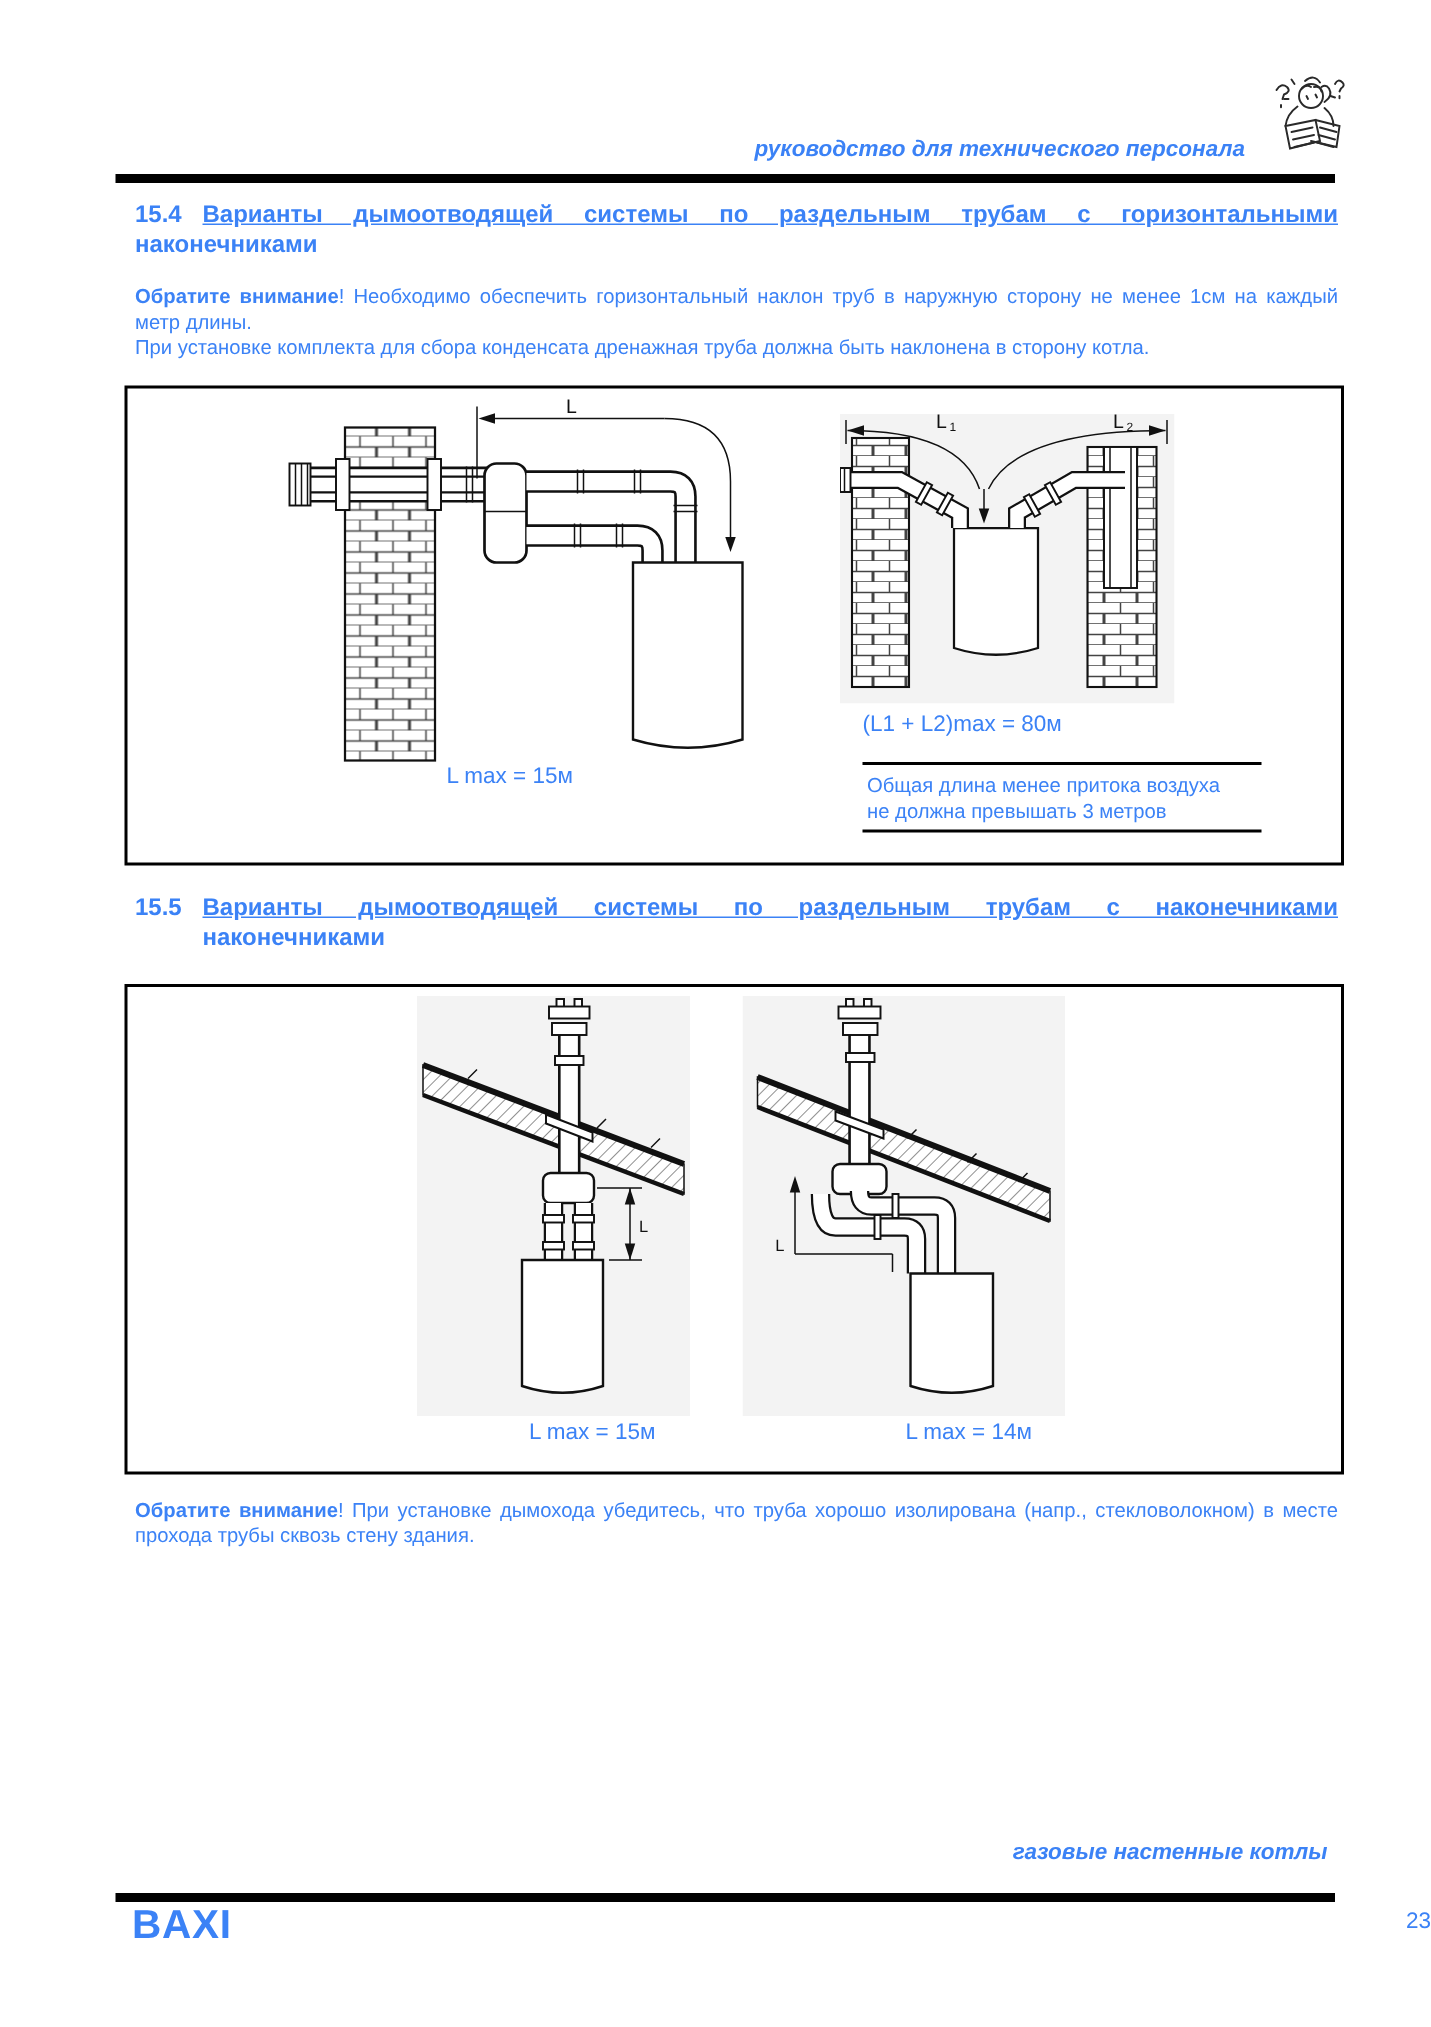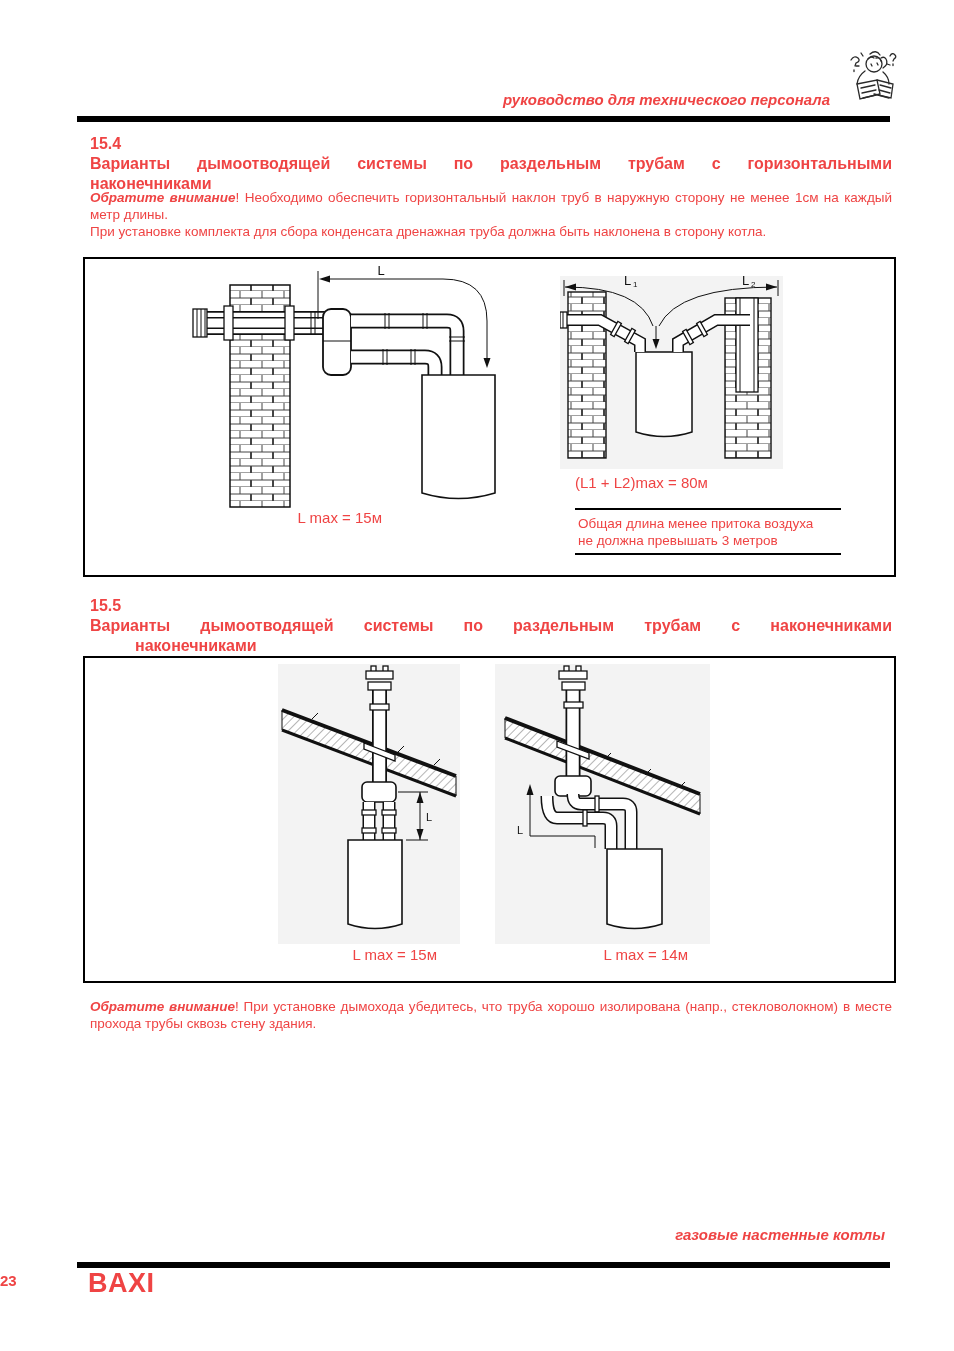--- a/index.html
+++ b/index.html
@@ -1,54 +1,54 @@
 <!DOCTYPE html>
 <html><head>
 <meta charset="utf-8">
 <style>
   * { margin:0; padding:0; box-sizing:border-box; }
   html,body { background:#fff; }
   .page {
     position:relative; width:954px; height:1351px; margin:0 auto;
-    background:#fff; color:#ef4444;
+    background:#fff; color:#3b82f6;
     font-family:"Liberation Sans","DejaVu Sans",sans-serif;
     overflow:hidden;
   }
   .abs { position:absolute; }
   .hdr-title { top:91px; right:124px; font-size:15px; font-weight:bold; font-style:italic; }
   .rule { left:77px; width:813px; height:6px; background:#000; }
   .rule-top { top:116px; }
   .rule-bot { top:1262px; }
 
   .heading { left:90px; width:802px; font-size:16px; font-weight:bold; line-height:20px; }
   .h154 { top:134px; }
   .h155 { top:596px; }
-  .hline { display:flex;flex-direction:column; }
+  .hline { display:flex; }
   .hnum { width:45px; flex:none; }
-  .ht { flex:1; text-align:justify; text-align-last:justify; }
+  .ht { flex:1; text-align:justify; text-align-last:justify;text-decoration:underline; }
   .hl2-indent { margin-left:45px; }
 
   .body-text { left:90px; width:802px; font-size:13.5px; line-height:17px; }
   .p154 { top:189px; }
   .pbot { top:998px; }
   .just { text-align:justify; }
-  .b { font-weight:bold;font-style:italic; }
+  .b { font-weight:bold; }
 
   .figbox { left:83px; width:813px; border:2px solid #000; background:#fff; }
   .figbox1 { top:257px; height:320px; }
   .figbox2 { top:656px; height:327px; }
 
   .cap { position:absolute; font-size:15px; font-weight:normal; white-space:nowrap; }
   .cap-center { text-align:right; }
 
   .note-rule { position:absolute; left:490px; width:266px; height:2px; background:#000; }
   .note-text { position:absolute; left:493px; top:256px; font-size:13.5px; line-height:17px; }
 
   .footer-logo { left:88px; top:1268px; font-size:27px; font-weight:bold; letter-spacing:0.5px; }
-  .footer-page { left:0; width:954px; top:1272px; text-align:left; font-size:15px;font-weight:bold; }
+  .footer-page { left:0; width:954px; top:1272px; text-align:right; font-size:15px; }
   .footer-tag { right:69px; top:1226px; font-size:15px; font-weight:bold; font-style:italic; }
 
   svg { display:block; }
   svg text { font-family:"Liberation Sans","DejaVu Sans",sans-serif; }
   .po { fill:none; stroke:#111; }
   .pi { fill:none; stroke:#fff; }
   .thin { fill:none; stroke:#111; stroke-width:1; }
   .wht { fill:#fff; stroke:#111; stroke-width:1.3; }
   .blk { fill:#111; stroke:none; }
   .dimtxt { font-size:13px; fill:#111; }

